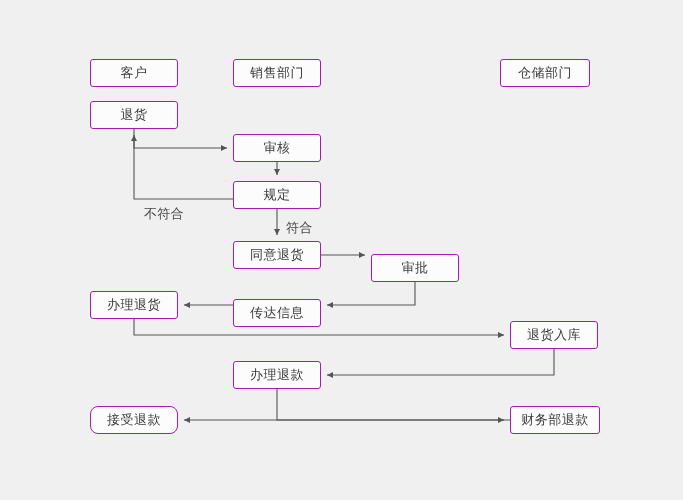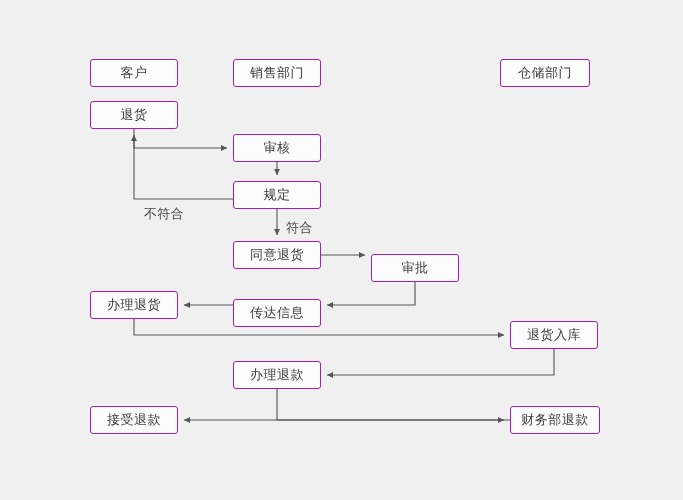--- a/index.html
+++ b/index.html
@@ -117,21 +117,21 @@
   </div>
   <div class="node" style="left:233px; top:299px; width:88px; height:28px;">
     <span>传达信息</span>
   </div>
   <div class="node" style="left:510px; top:321px; width:88px; height:28px;">
     <span>退货入库</span>
   </div>
   <div class="node" style="left:233px; top:361px; width:88px; height:28px;">
     <span>办理退款</span>
   </div>
-  <div class="node" style="left:90px;  top:406px; width:88px; height:28px;">
+  <div class="node" style="left:90px;  top:406px; width:88px; height:28px;border-radius:8px;">
     <span>接受退款</span>
   </div>
   <div class="node" style="left:510px; top:406px; width:90px; height:28px;">
     <span>财务部退款</span>
   </div>
 
   <div class="edge-label" style="left:144px; top:205px;">不符合</div>
   <div class="edge-label" style="left:286px; top:219px;">符合</div>
 
 </div>

